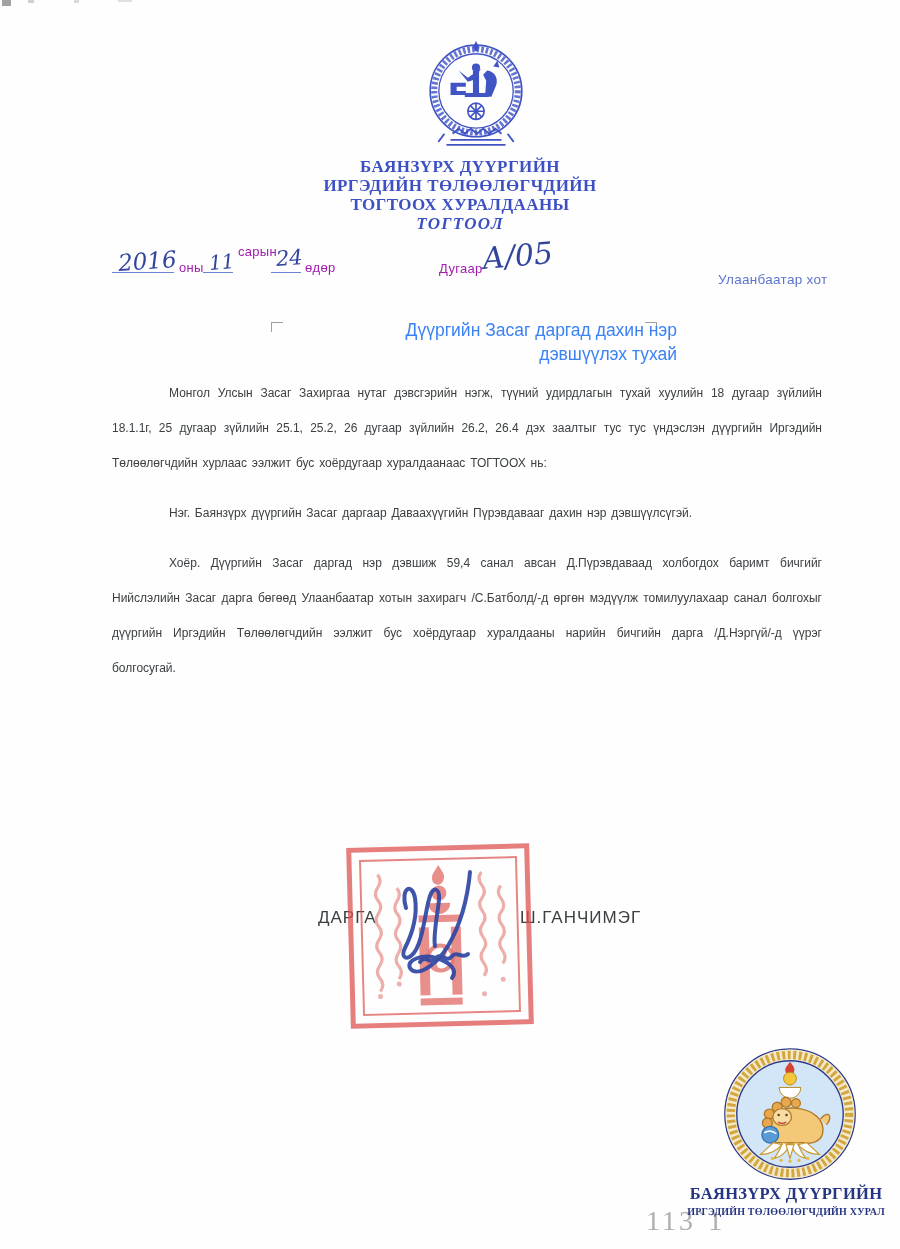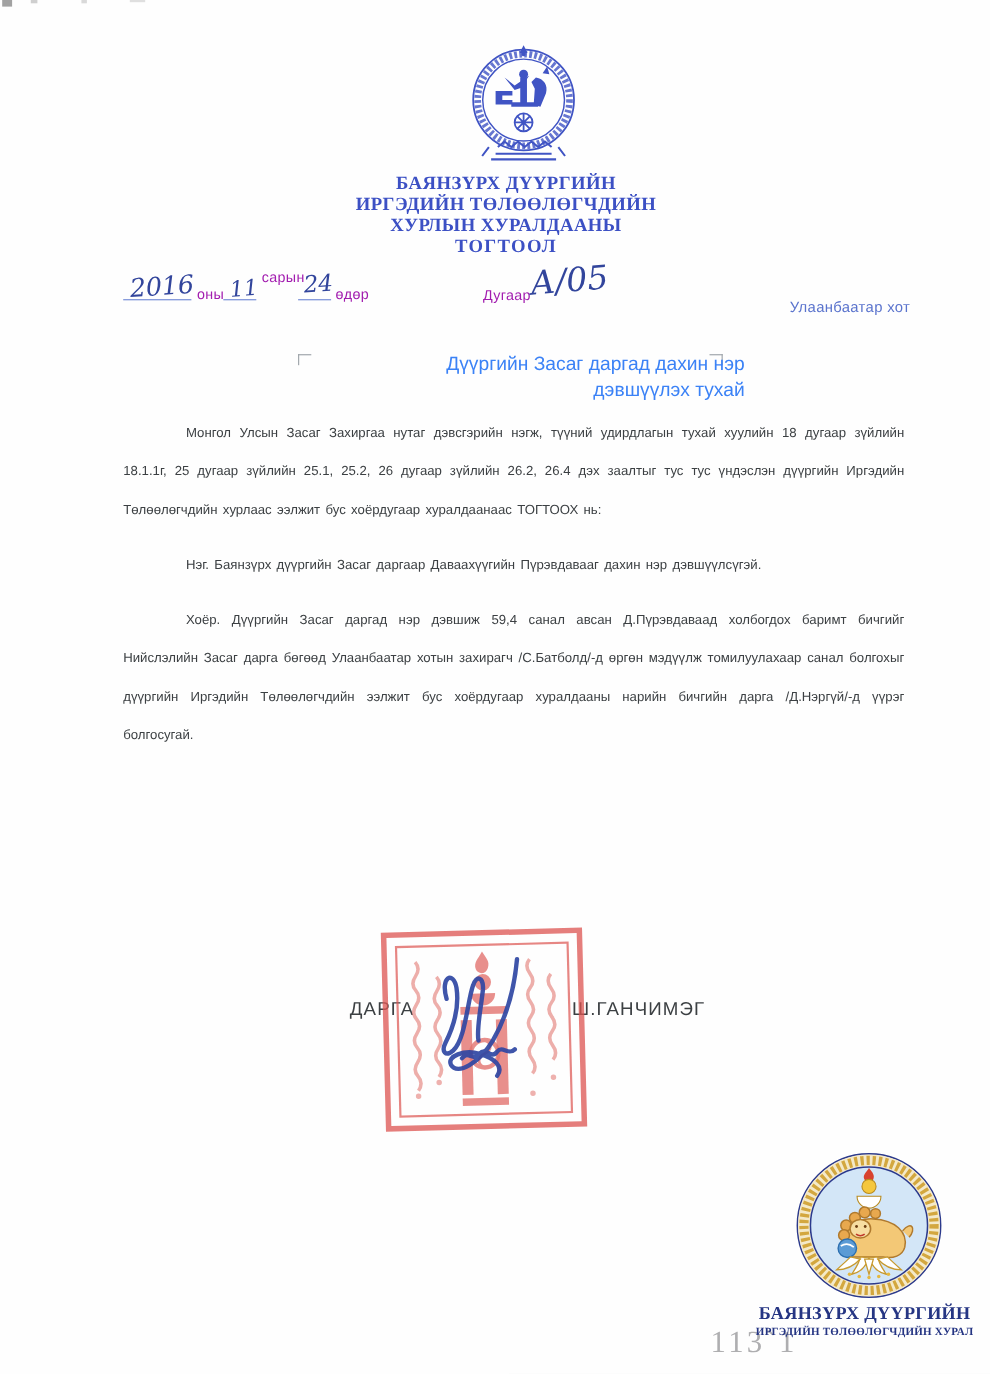--- a/index.html
+++ b/index.html
@@ -78,22 +78,22 @@
       <path d="M32 92 l6 -5 l6 5 l6 -5 l6 5 l6 -5 l6 5 l6 -5 l6 5"></path>
       <path d="M30 98 h50"></path>
       <path d="M26 103 h58"></path>
       <path d="M24 92 l-6 8 M86 92 l6 8"></path>
     </g>
   </svg>
 
   <div class="org-title">
     <div>БАЯНЗҮРХ ДҮҮРГИЙН</div>
     <div>ИРГЭДИЙН ТӨЛӨӨЛӨГЧДИЙН</div>
-    <div>ХУРЛЫН ХУРАЛДААНЫ</div>
-    <div style="letter-spacing:1.2px;">ТОГТООЛ</div>
+    <div>ТОГТООХ ХУРАЛДААНЫ</div>
+    <div style="letter-spacing:1.2px;font-style:italic;">ТОГТООЛ</div>
   </div>
 
   <span class="hw" style="left:118px;top:248px;font-size:23px;transform:rotate(-4deg);">2016</span>
   <span class="dl-line" style="left:112px;top:272px;width:62px;"></span>
   <span class="dl-label" style="left:179px;top:260px;">оны</span>
 
   <span class="hw" style="left:209px;top:250px;font-size:20px;transform:rotate(-5deg);">11</span>
   <span class="dl-line" style="left:203px;top:272px;width:30px;"></span>
   <span class="dl-label" style="left:238px;top:244px;text-align:center;">сарын</span>
 

